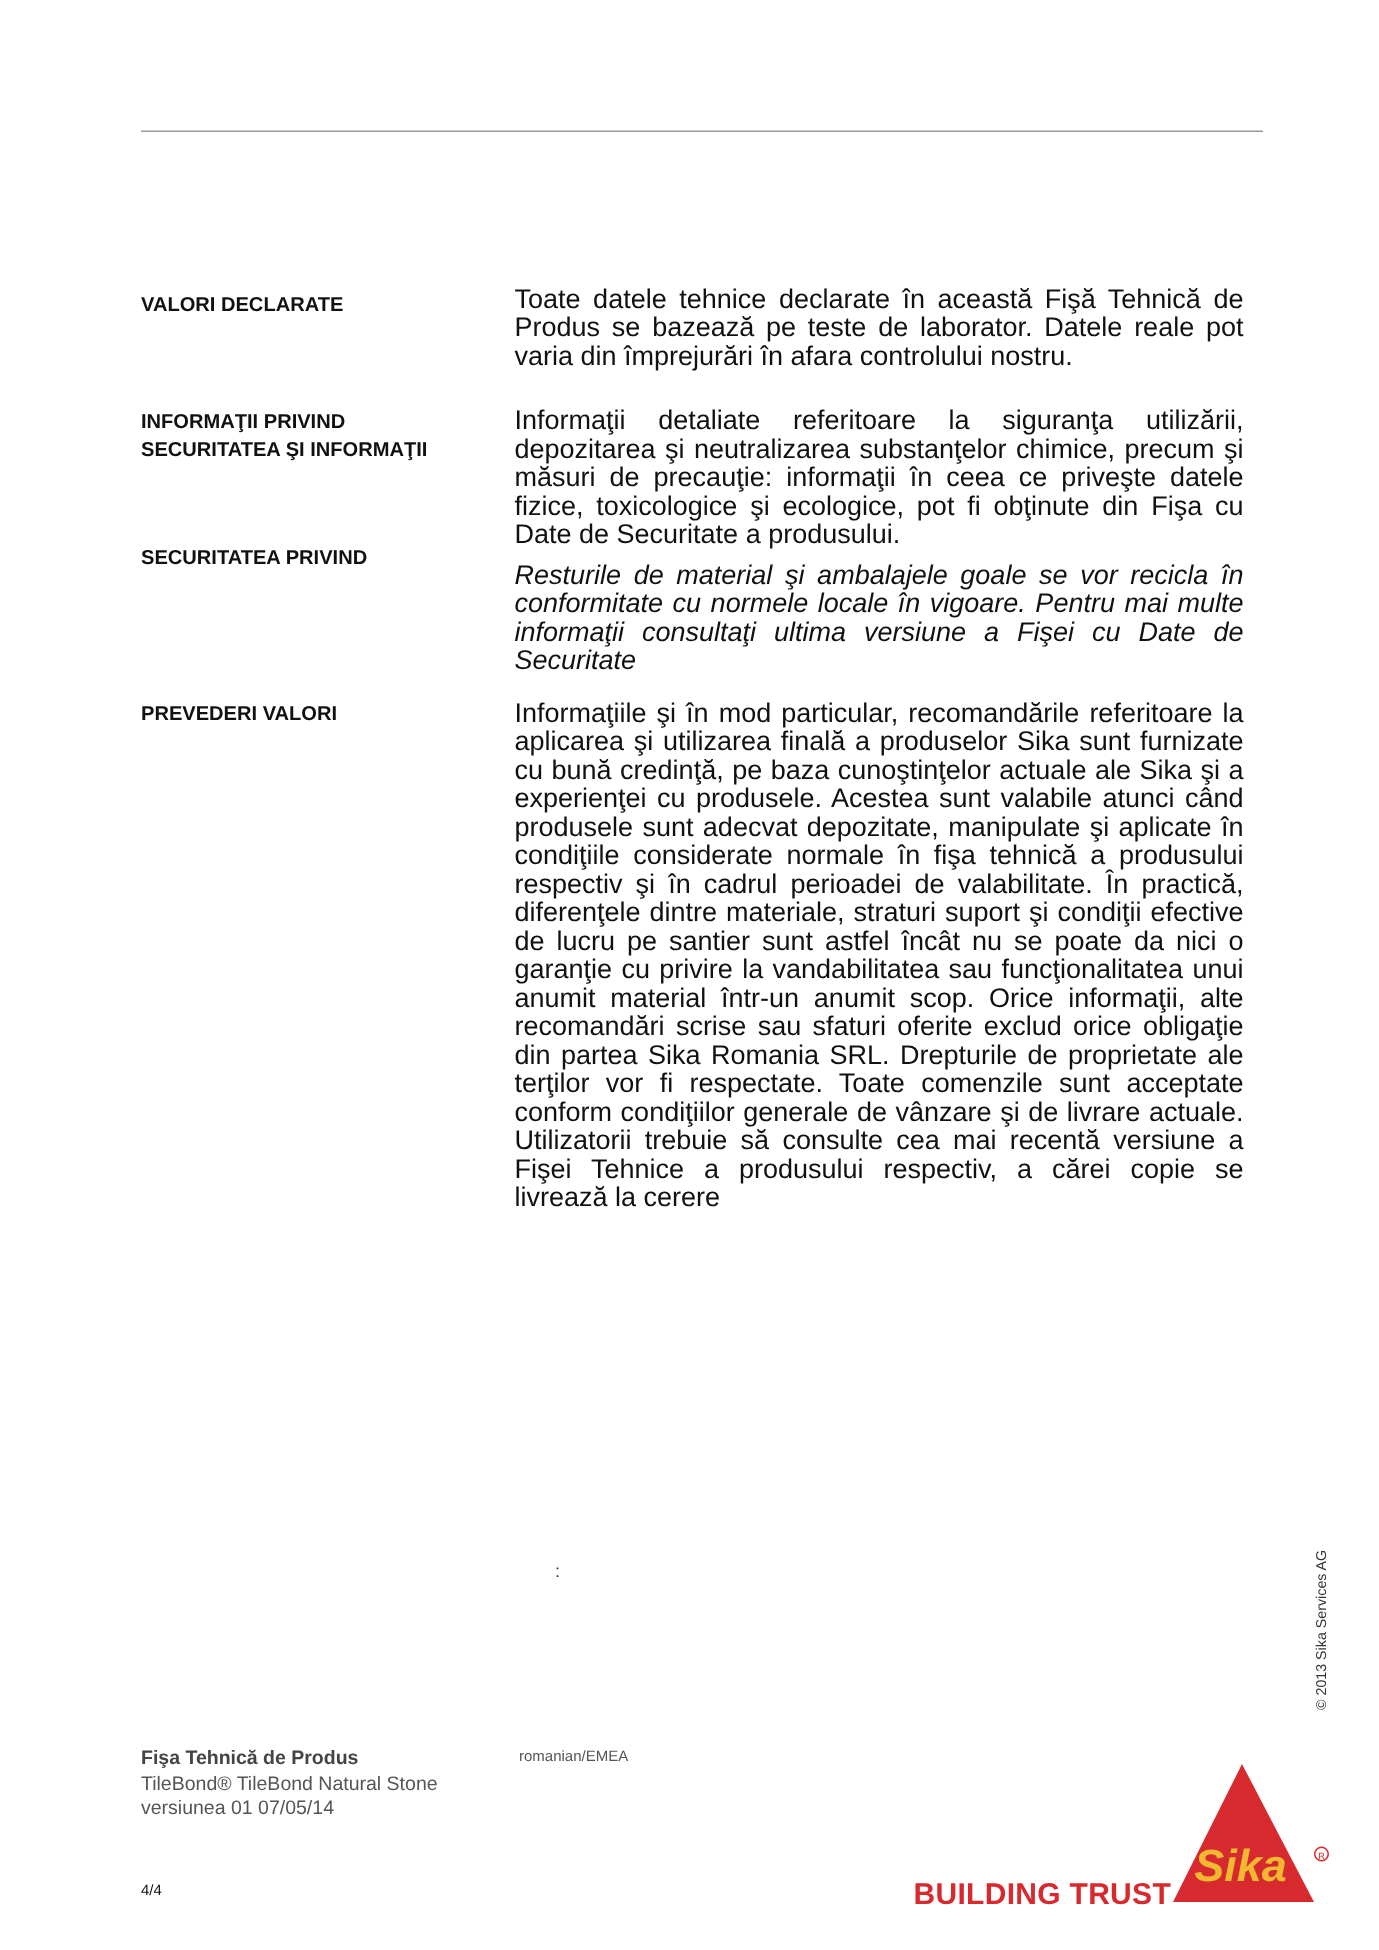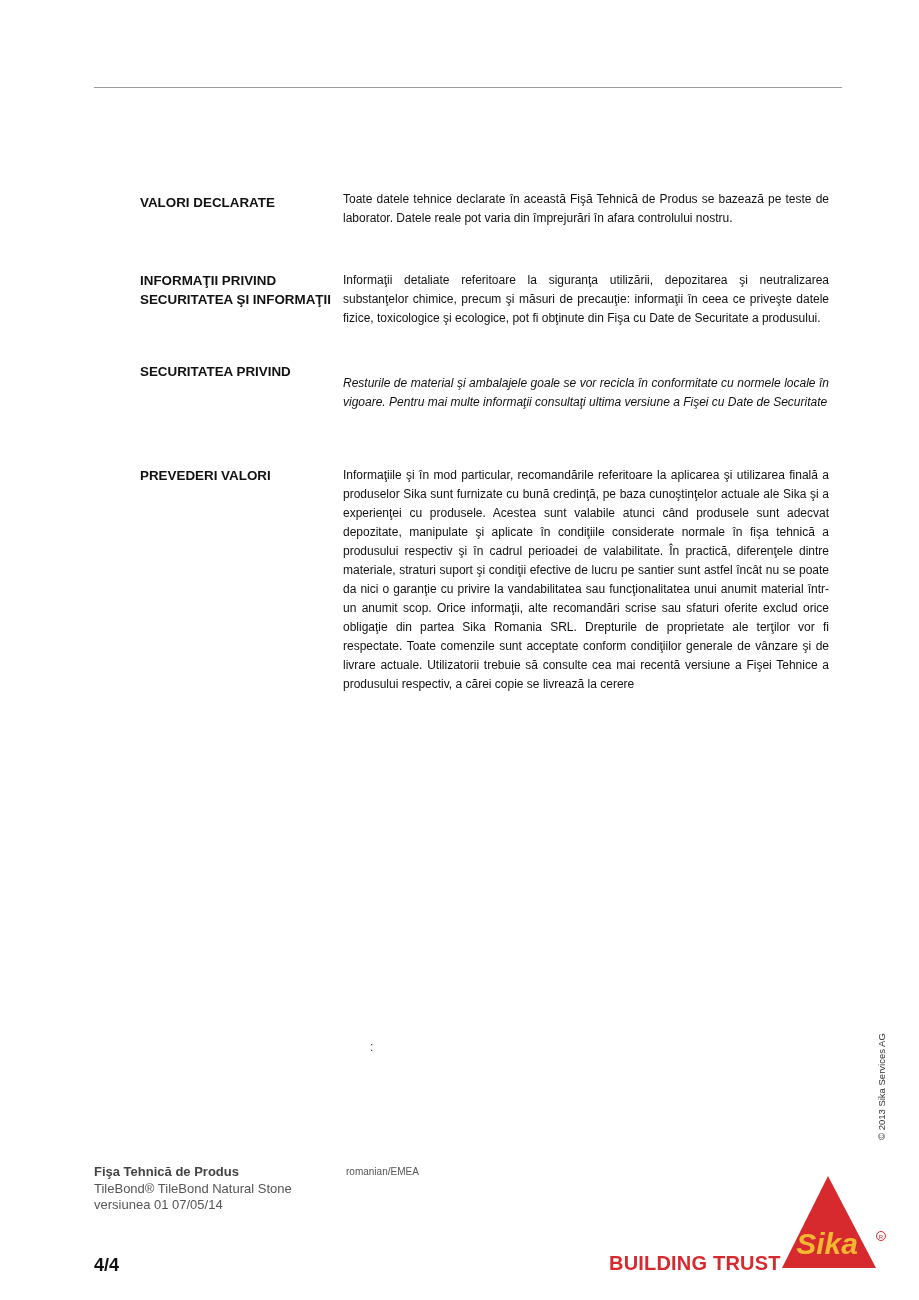--- a/index.html
+++ b/index.html
@@ -8,33 +8,33 @@
       font-family: "Liberation Sans", "DejaVu Sans", sans-serif;
       color: #111111;
     }
     .top-rule {
       position: absolute; left: 94px; top: 87px; width: 748px; height: 0;
       border-top: 1px solid #9a9a9a;
     }
     .section { position: absolute; left: 94px; width: 735px; }
     .section-label {
       position: absolute; left: 0; top: 0; width: 230px;
-      font-weight: bold; font-size: 13.4px; line-height: 19px; color: #111; margin-left: 46px;
+      font-weight: bold; font-size: 13.4px; line-height: 19px; color: #111;
     }
     .section-body {
       position: absolute; left: 249px; width: 486px;
-      font-size: 12px; line-height: 19px; text-align: justify; color: #111;
+      font-size: 18px; line-height: 19px; text-align: justify; color: #111;
     }
     .colon-mark {
       position: absolute; left: 370px; top: 1040px; font-size: 12px; color: #333;
     }
     .footer-left { position: absolute; left: 94px; top: 1164px; font-size: 13px; line-height: 16.5px; color: #555; }
     .footer-left .bold { font-weight: bold; color: #444; }
     .footer-lang { position: absolute; left: 346px; top: 1164px; font-size: 10px; line-height: 16.5px; color: #555; }
-    .page-number { position: absolute; left: 94px; top: 1255px; font-weight: bold; font-size: 18px; color: #111; }
+    .page-number { position: absolute; left: 94px; top: 1255px; font-weight: normal; font-size: 10px; color: #111; }
     .brand-tagline {
       position: absolute; left: 609px; top: 1252px; font-weight: bold; font-size: 20px;
       color: #d62a2f; letter-spacing: 0.2px;
     }
     .logo { position: absolute; left: 780px; top: 1174px; width: 110px; height: 98px; text-align: center; }
     .copyright {
       position: absolute; left: 876px; top: 1140px; transform-origin: 0 0;
       transform: rotate(-90deg); white-space: nowrap; font-size: 9.5px; color: #333;
     }
   </style>

